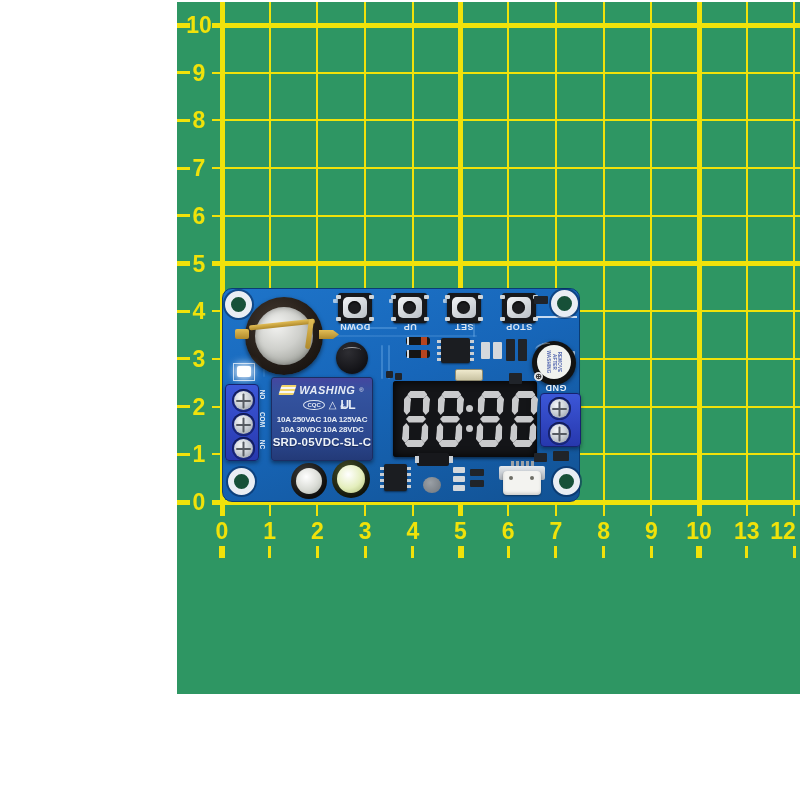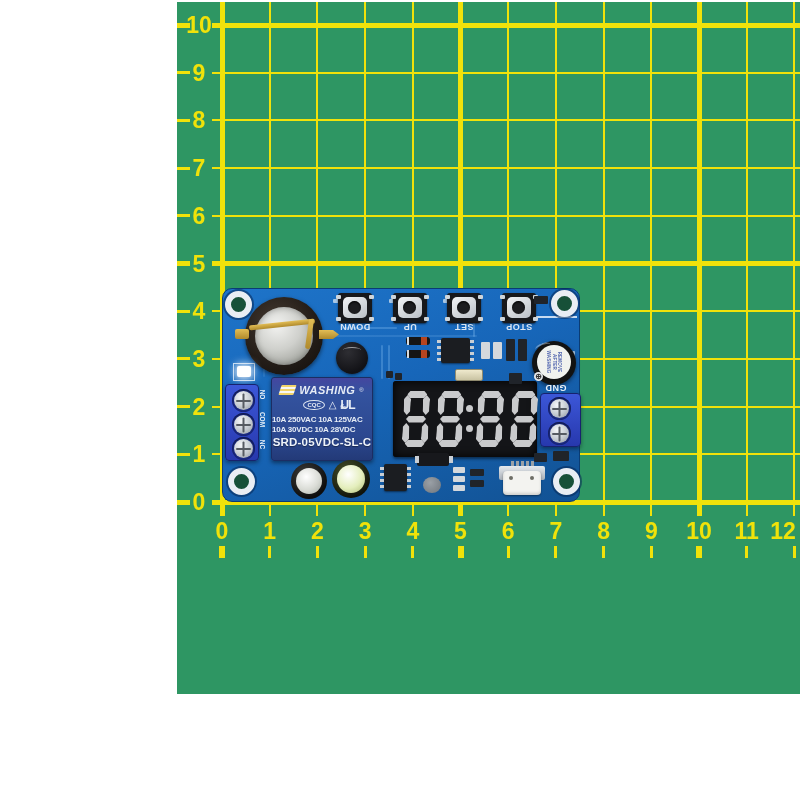--- a/index.html
+++ b/index.html
@@ -65,21 +65,21 @@
     background:repeating-linear-gradient(0deg,#f0d36a 0 2px,#f7f7f4 2px 4px);border-radius:1px;}
   .relay-brand{position:static;font-weight:bold;font-style:italic;font-size:11px;letter-spacing:.5px;}
   .relay-reg{position:static;font-size:6px;}
   .cqc{position:static;border:1px solid #dfe7f2;border-radius:50%;padding:1px 3px;
     font-size:6px;font-weight:bold;}
   .tri{position:static;font-size:10px;line-height:10px;}
   .ulmark{position:static;display:flex;align-items:center;gap:1px;}
   .ul-c{font-size:7px;}
   .ul-ul{font-size:12px;font-weight:bold;letter-spacing:-1px;}
   .ul-col{display:flex;flex-direction:column;font-size:5px;line-height:5px;font-weight:bold;}
-  .relay-rating{position:static;font-size:8px;font-weight:bold;text-align:left;
+  .relay-rating{position:static;font-size:8px;font-weight:bold;text-align:center;
     line-height:9.5px;letter-spacing:-0.2px;white-space:nowrap;}
   .relay-model{position:static;font-size:11.5px;font-weight:bold;text-align:center;
     letter-spacing:.2px;color:#eef3fa;text-shadow:0 1px 1px rgba(0,0,0,.4);}
 
   .display{left:170px;top:92px;width:144px;height:76px;background:var(--display-bg);
     border-radius:3px;box-shadow:inset 0 0 10px #000,0 2px 3px rgba(0,0,0,.5);}
   .digit{width:26px;height:56px;transform:skewX(-3deg);}
   .seg{position:absolute;background:var(--digit-gray);}
   .seg.h{width:20px;height:7px;clip-path:polygon(15% 0,85% 0,100% 50%,85% 100%,15% 100%,0 50%);}
   .seg.v{width:7px;height:20px;clip-path:polygon(50% 0,100% 20%,100% 80%,50% 100%,0 80%,0 20%);}
@@ -219,21 +219,21 @@
         <div class="rnum" style="left: 72.7px; top: 517px; width: 40px;">1</div>
         <div class="rnum" style="left: 120.4px; top: 517px; width: 40px;">2</div>
         <div class="rnum" style="left: 168.1px; top: 517px; width: 40px;">3</div>
         <div class="rnum" style="left: 215.8px; top: 517px; width: 40px;">4</div>
         <div class="rnum" style="left: 263.5px; top: 517px; width: 40px;">5</div>
         <div class="rnum" style="left: 311.2px; top: 517px; width: 40px;">6</div>
         <div class="rnum" style="left: 358.9px; top: 517px; width: 40px;">7</div>
         <div class="rnum" style="left: 406.6px; top: 517px; width: 40px;">8</div>
         <div class="rnum" style="left: 454.3px; top: 517px; width: 40px;">9</div>
         <div class="rnum" style="left: 502px; top: 517px; width: 40px;">10</div>
-        <div class="rnum" style="left: 549.7px; top: 517px; width: 40px;">11</div>
+        <div class="rnum" style="left: 549.7px; top: 517px; width: 40px;">13</div>
         <div class="rnum" style="left: 586px; top: 517px; width: 40px;">12</div>
       </div>
   </div>
 
   <div class="pcb">
 
     <div class="trace" style="left:118px;top:38px;width:56px;height:2px;"></div>
     <div class="trace" style="left:104px;top:46px;width:150px;height:2px;opacity:.6;"></div>
     <div class="trace" style="left:158px;top:56px;width:2px;height:34px;"></div>
     <div class="trace" style="left:165px;top:56px;width:2px;height:34px;"></div>

